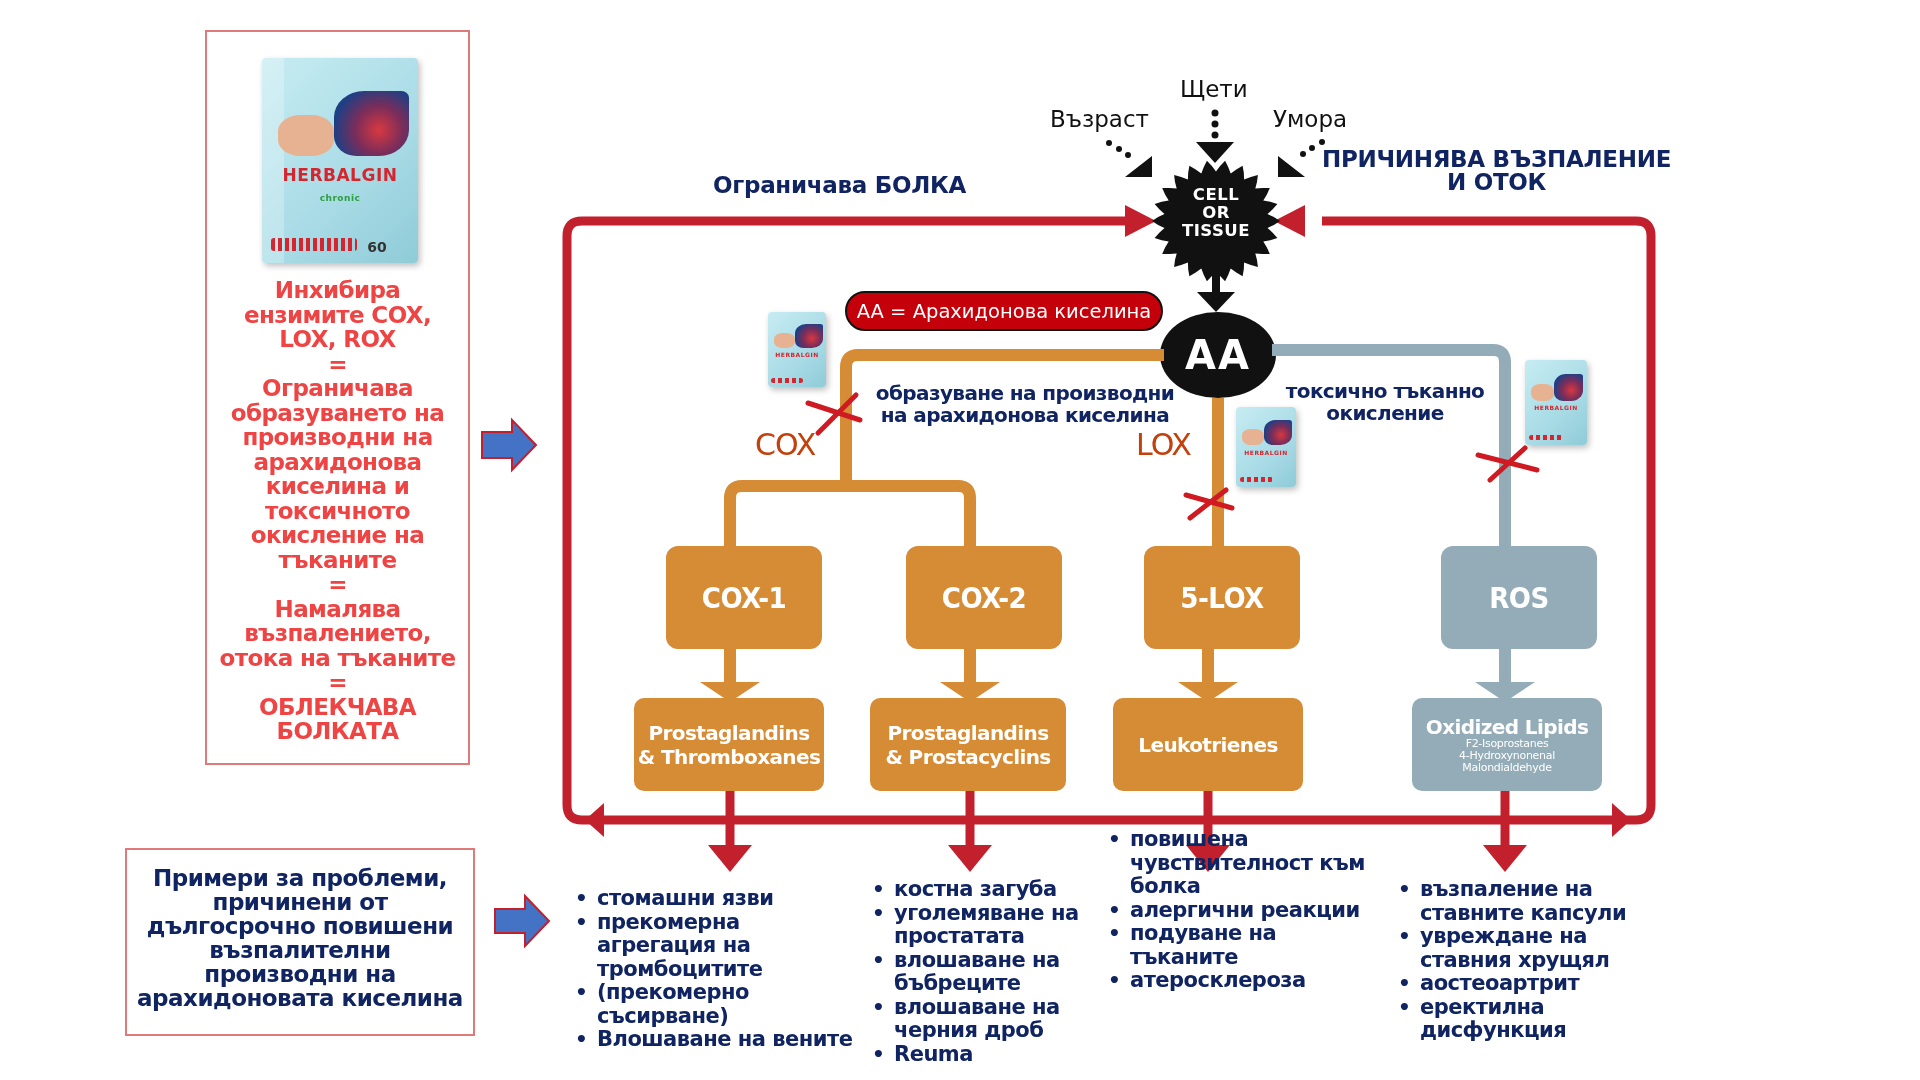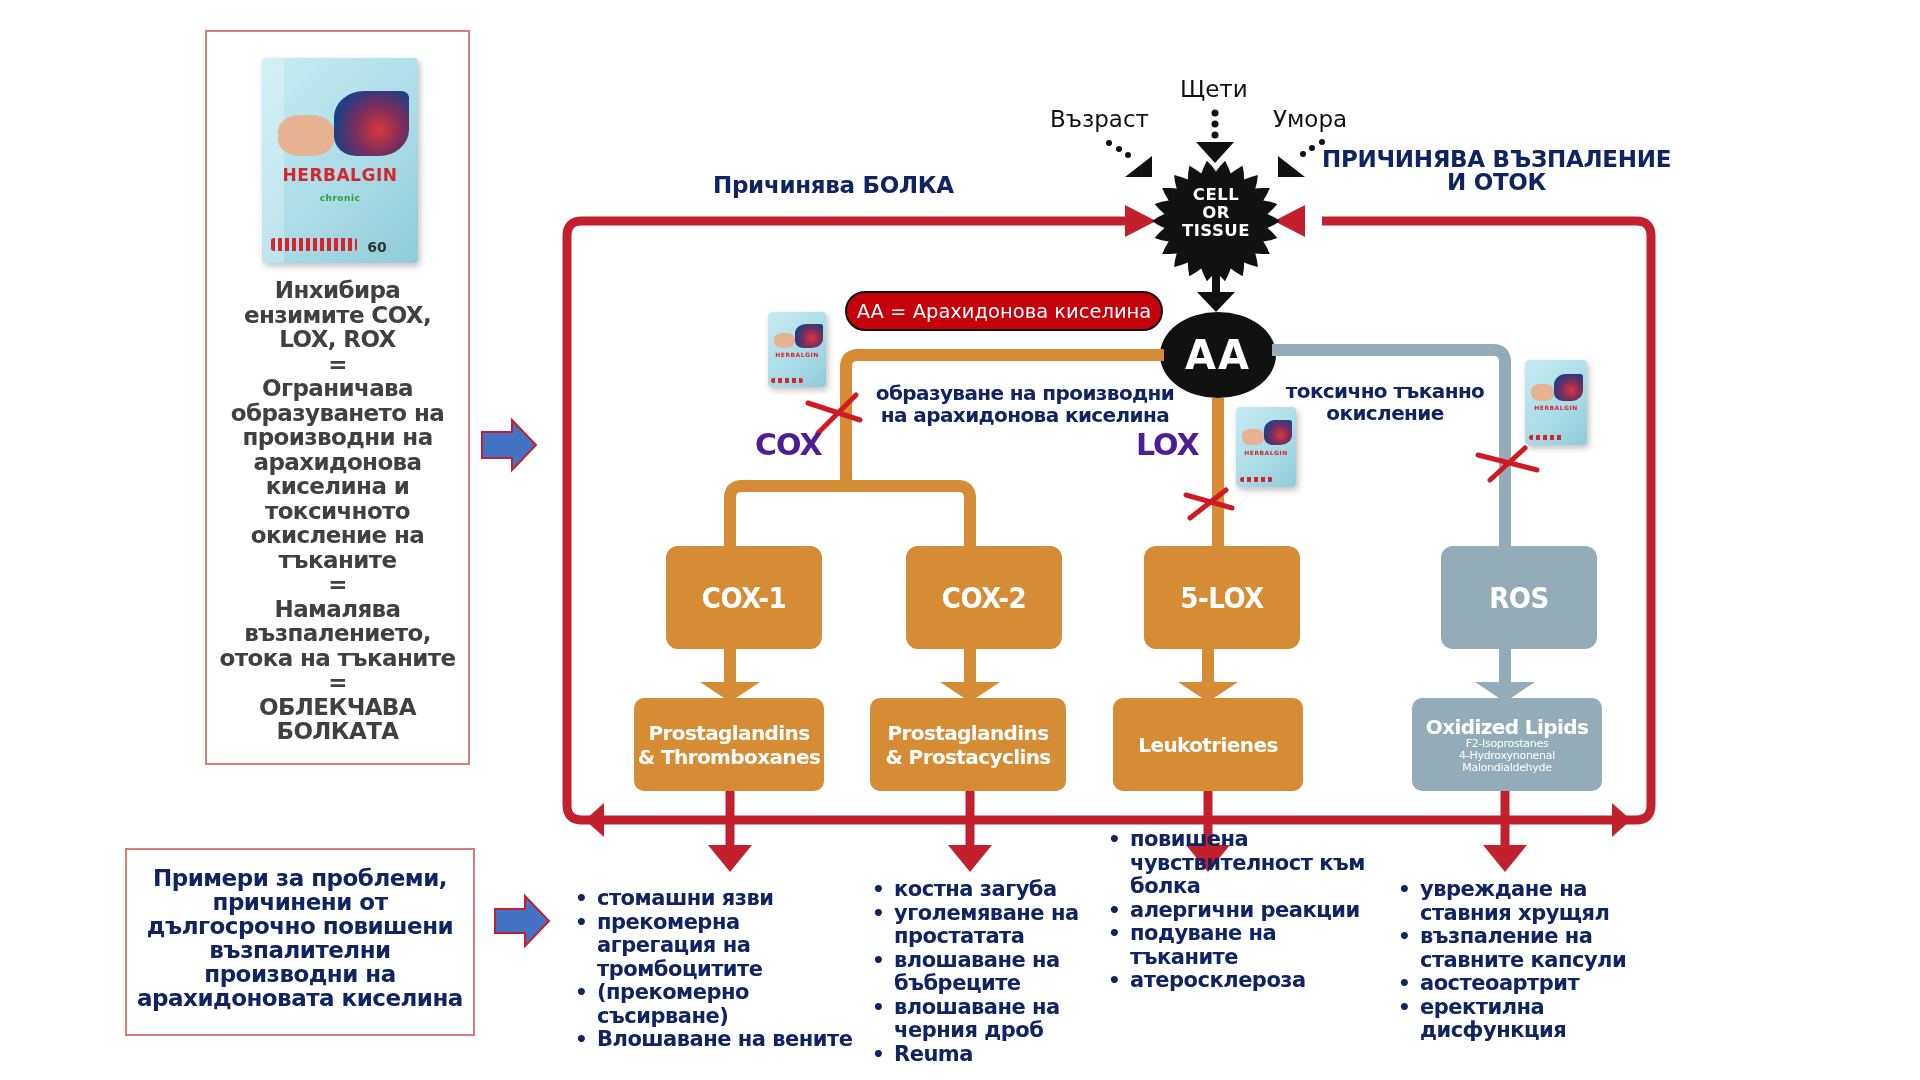--- a/index.html
+++ b/index.html
@@ -1,30 +1,30 @@
 <!DOCTYPE html>
 <html><head>
 <meta charset="utf-8">
 <style>
   html,body{margin:0;padding:0;background:#fff;}
   body{width:1920px;height:1080px;position:relative;overflow:hidden;font-family:"DejaVu Sans","Liberation Sans",sans-serif;}
   .abs{position:absolute;}
   .frame{position:absolute;border:2px solid #e07a7a;box-sizing:border-box;}
-  .left-text{position:absolute;left:205px;top:278px;width:265px;text-align:center;font-size:23px;line-height:24.5px;font-weight:600;color:#404040;letter-spacing:-0.6px;}
+  .left-text{position:absolute;left:205px;top:278px;width:265px;text-align:center;font-size:23px;line-height:24.5px;font-weight:600;color:#ef4444;letter-spacing:-0.6px;}
   .left-text div{white-space:nowrap;}
   .bottom-box-text{position:absolute;left:125px;top:866px;width:350px;text-align:center;font-size:23px;line-height:24px;font-weight:600;color:#0f2461;letter-spacing:-0.5px;}
   .heading{position:absolute;font-weight:800;color:#0f2461;font-size:23px;letter-spacing:-0.3px;white-space:nowrap;}
   .cause{position:absolute;font-size:23px;color:#111;white-space:nowrap;font-weight:500;}
   .enzyme{position:absolute;width:156px;height:103px;border-radius:12px;color:#fff;font-weight:700;font-size:29px;display:flex;align-items:center;justify-content:center;font-family:"DejaVu Sans Condensed","DejaVu Sans",sans-serif;letter-spacing:-0.5px;}
   .product{position:absolute;height:93px;border-radius:10px;color:#fff;font-weight:700;display:flex;flex-direction:column;align-items:center;justify-content:center;text-align:center;line-height:24px;font-size:20px;letter-spacing:-0.6px;}
   .orange{background:#d68b35;}
   .grey{background:#93acb7;}
   .small-lab{font-size:11px;line-height:12px;font-weight:400;letter-spacing:-0.3px;}
   .path-label{position:absolute;font-weight:800;font-size:20px;color:#0f2461;text-align:center;line-height:22px;letter-spacing:-0.6px;white-space:nowrap;}
-  .branch-label{position:absolute;font-weight:700;font-size:30px;color:#4c1d95;letter-spacing:-1px;}
+  .branch-label{position:absolute;font-weight:400;font-size:30px;color:#c2410c;letter-spacing:-1px;}
   .aa-pill{position:absolute;left:845px;top:291px;width:318px;height:40px;border-radius:20px;background:#c4000b;border:2px solid #111;box-sizing:border-box;color:#fff;font-size:19.5px;display:flex;align-items:center;justify-content:center;white-space:nowrap;}
   ul.effects{position:absolute;margin:0;padding:0 0 0 22px;list-style:none;color:#0f2461;font-weight:600;font-size:21px;line-height:23.5px;letter-spacing:-0.5px;}
   ul.effects li{position:relative;}
   ul.effects li::before{content:"\2022";position:absolute;left:-22px;top:0;font-size:20px;}
   .pkg{position:absolute;border-radius:4px;background:linear-gradient(135deg,#c7ecf2 0%,#a8dbe6 60%,#8fcbd8 100%);box-shadow:2px 3px 6px rgba(0,0,0,0.25);overflow:hidden;}
   .pkg .art{position:absolute;right:6%;top:16%;width:48%;height:32%;border-radius:40% 10% 40% 30%;background:radial-gradient(circle at 60% 60%,#d9383f 0%,#7a2d5a 40%,#1f3f85 75%);}
   .pkg .hand{position:absolute;left:10%;top:28%;width:36%;height:20%;border-radius:40%;background:#e7b291;}
   .pkg .brand{position:absolute;left:0;right:0;top:52%;text-align:center;color:#d5252e;font-weight:800;font-family:"DejaVu Sans","Liberation Sans",sans-serif;letter-spacing:0.5px;}
   .pkg .wave{position:absolute;left:6%;bottom:6%;width:55%;height:6%;background:repeating-linear-gradient(90deg,#d5252e 0 4px,transparent 4px 7px);border-radius:3px;}
   .pkg .side{position:absolute;left:0;top:0;bottom:0;width:14%;background:rgba(255,255,255,0.25);}
@@ -128,21 +128,21 @@
   <div>CELL</div>
   <div>OR</div>
   <div>TISSUE</div>
 </div>
 <div class="abs" style="left:1160px;top:332px;width:116px;text-align:center;color:#fff;font-weight:800;font-size:40px;letter-spacing:2px;">AA</div>
 
 <div class="cause" style="left:1180px;top:76px;">Щети</div>
 <div class="cause" style="left:1050px;top:106px;">Възраст</div>
 <div class="cause" style="left:1273px;top:106px;">Умора</div>
 
-<div class="heading" style="left:713px;top:172px;">Причинява БОЛКА</div>
+<div class="heading" style="left:713px;top:172px;">Ограничава БОЛКА</div>
 <div class="heading" style="left:1322px;top:148px;text-align:center;line-height:23px;">
   <div>ПРИЧИНЯВА ВЪЗПАЛЕНИЕ</div>
   <div>И ОТОК</div>
 </div>
 
 <div class="aa-pill">AA = Арахидонова киселина</div>
 
 <div class="path-label" style="left:870px;top:382px;width:310px;">
   <div>образуване на производни</div>
   <div>на арахидонова киселина</div>
@@ -255,17 +255,17 @@
   <li>влошаване на черния дроб</li>
   <li>Reuma</li>
 </ul>
 <ul class="effects" style="left:1108px;top:828px;width:245px;">
   <li>повишена чувствителност към болка</li>
   <li>алергични реакции</li>
   <li style="width:160px;">подуване на тъканите</li>
   <li>атеросклероза</li>
 </ul>
 <ul class="effects" style="left:1398px;top:878px;width:215px;">
+  <li>възпаление на ставните капсули</li>
   <li>увреждане на ставния хрущял</li>
-  <li>възпаление на ставните капсули</li>
   <li>аостеоартрит</li>
   <li style="width:150px;">еректилна дисфункция</li>
 </ul>
 
 </body></html>

